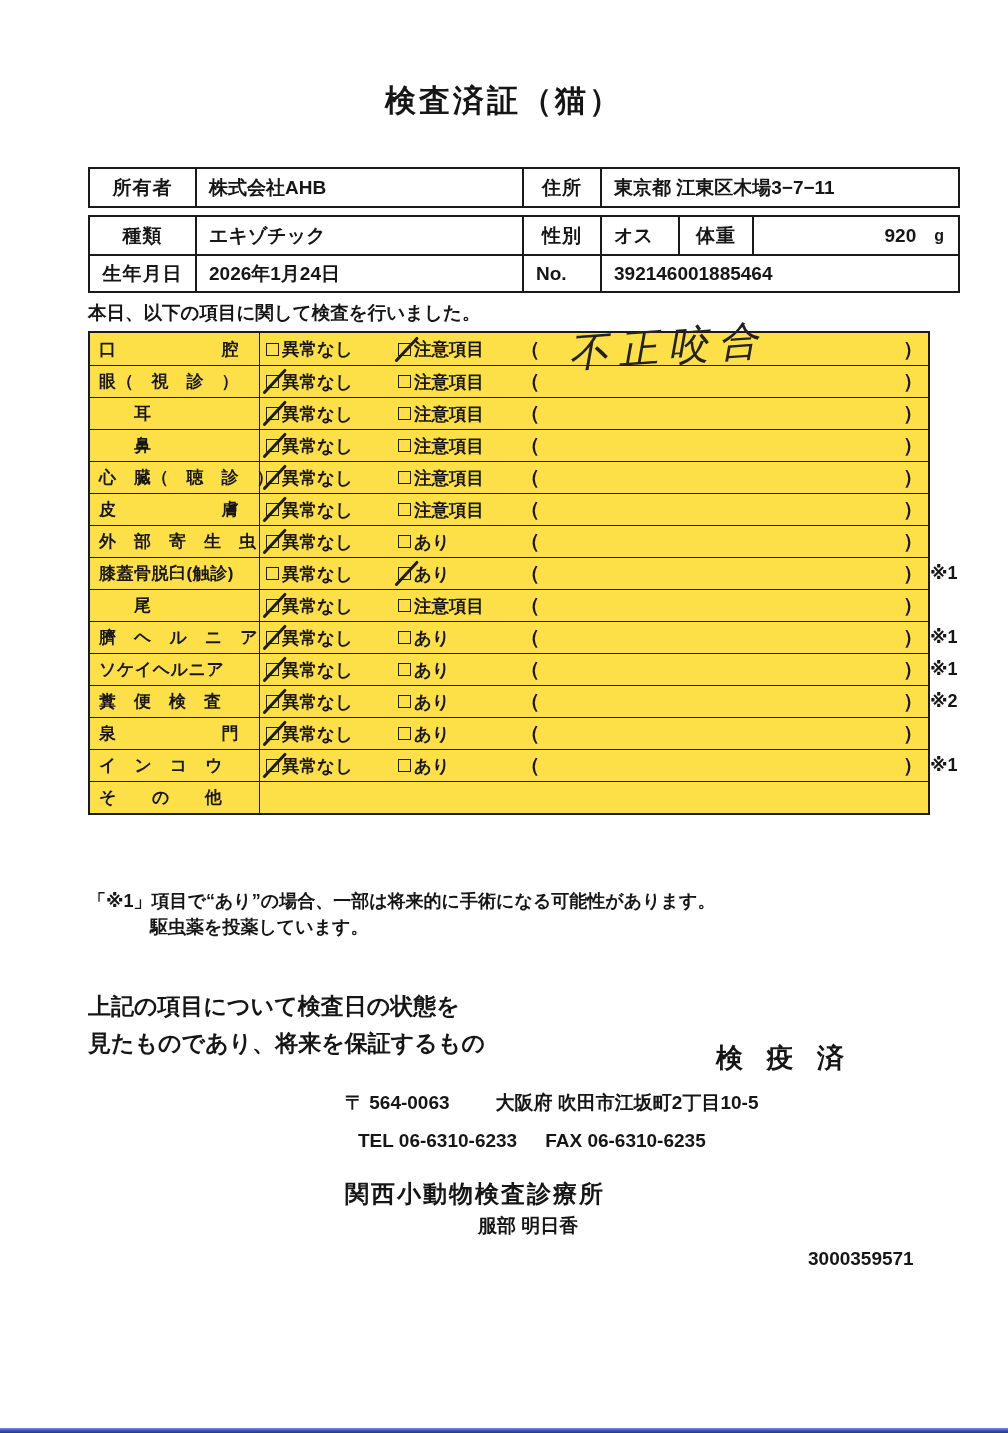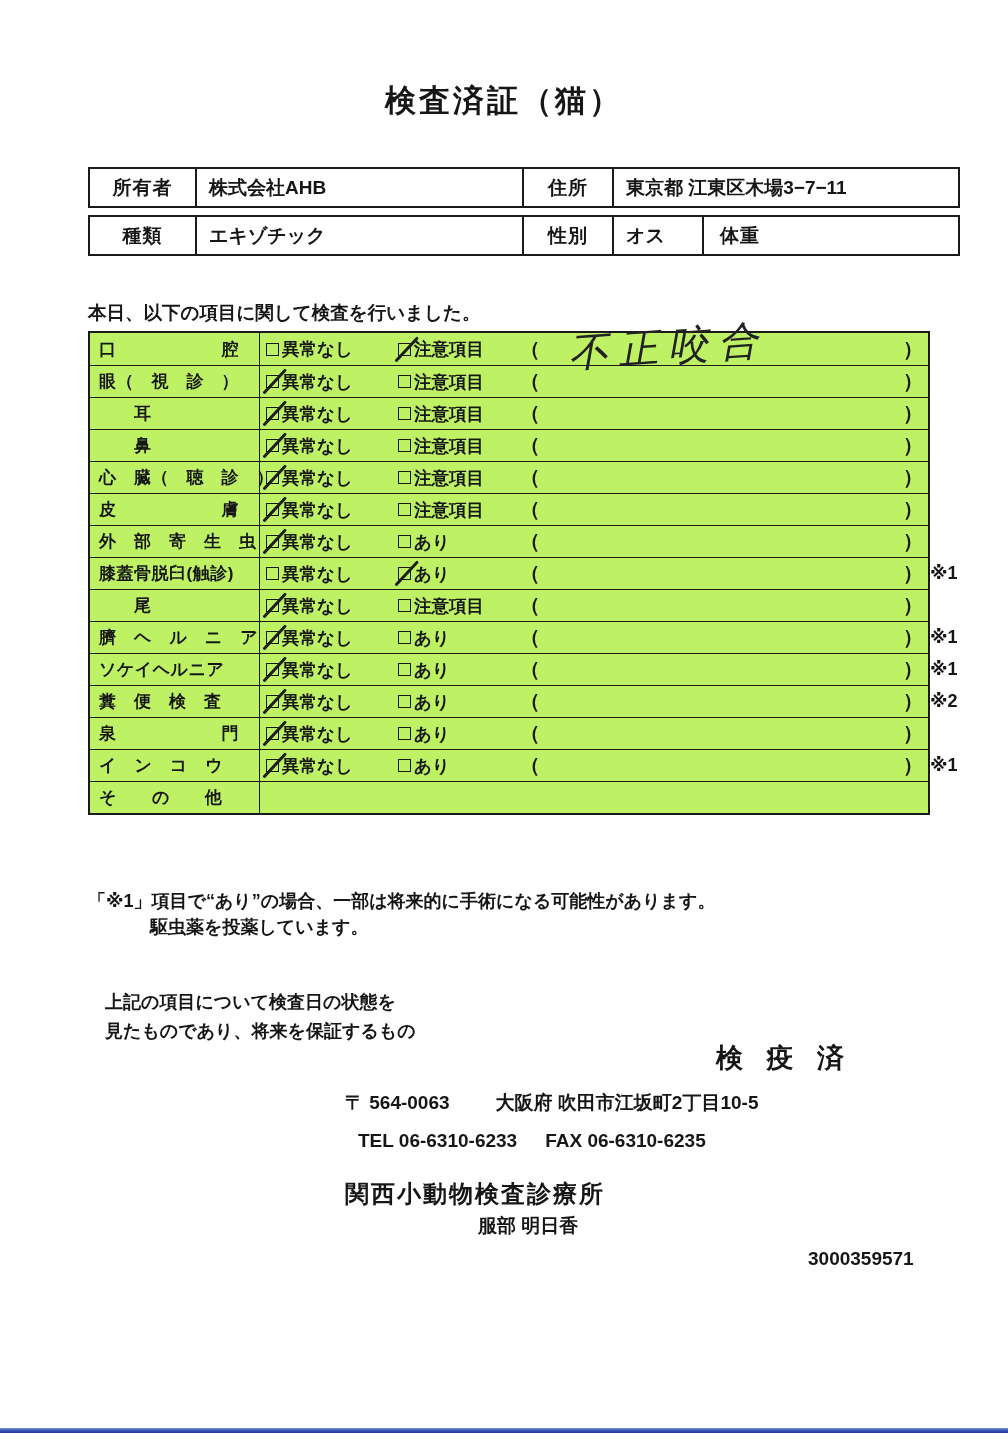--- a/index.html
+++ b/index.html
@@ -19,30 +19,30 @@
   
   .grid-table { position:absolute; left:88px; width:872px; border:2px solid #1a1a1a; background:#fff; }
   .g-row { display:flex; height:37px; }
   .g-row + .g-row { border-top:2px solid #1a1a1a; }
   .g-cell { display:flex; align-items:center; font-size:19px; overflow:hidden; }
   .g-cell + .g-cell { border-left:2px solid #1a1a1a; }
   .g-label { justify-content:center; font-weight:600; letter-spacing:1px; }
   .g-value { padding-left:12px; font-weight:600; }
   .owner-table { top:167px; }
   .animal-table { top:215px; }
-  .w105{width:105px;flex:none} .w327{width:327px;flex:none} .w90{width:90px;flex:none}
+  .w105{width:105px;flex:none} .w327{width:327px;flex:none} .w90{width:78px;flex:none}
   .w65{width:74px;flex:none} .wfill{flex:1}
   .weight-cell { justify-content:flex-end; padding-right:14px; }
   .weight-unit { font-size:16px; margin-left:18px; }
 
   .intro { position:absolute; top:300px; left:88px; font-size:18.5px; font-weight:600; }
 
   
   .exam-table { position:absolute; top:331px; left:88px; width:842px;
-    border:2px solid #1a1a1a; background:#bef264; }
+    border:2px solid #1a1a1a; background:#fde047; }
   .exam-row { display:flex; height:32px; position:relative; }
   .exam-row + .exam-row { border-top:1.8px solid #1a1a1a; }
   .cell.item { width:170px; flex:none; border-right:1.8px solid #1a1a1a;
     display:flex; align-items:center; padding-left:9px; }
   .item-text { font-size:17px; font-weight:600; white-space:pre; letter-spacing:0.5px; }
   .cell.options { flex:1; display:flex; align-items:center; padding-left:6px; font-size:18px; }
   .cell.options.other-row > * { visibility:hidden; }
   .opt { display:flex; align-items:center; position:relative; }
   .opt1 { width:132px; flex:none; }
   .opt2 { width:122px; flex:none; }
@@ -62,21 +62,21 @@
   .row-mark { position:absolute; right:-42px; top:4px; width:40px;
     font-size:18px; font-weight:600; }
 
   
   .footnotes { position:absolute; top:888px; left:88px; font-size:18px;
     font-weight:600; line-height:1.45; }
   .footnote-indent { padding-left:62px; }
 
   
   .disclaimer { position:absolute; top:988px; left:88px; width:420px;
-    font-size:18px; font-weight:700; line-height:1.6;margin-left:17px; }
+    font-size:23px; font-weight:700; line-height:1.6; }
   .quarantine-stamp { position:absolute; top:1040px; left:716px; font-size:27px;
     font-weight:700; letter-spacing:8px; }
   .postal-line { position:absolute; top:1090px; left:345px; font-size:19px;
     font-weight:700; display:flex; gap:46px; }
   .tel-line { position:absolute; top:1130px; left:358px; font-size:19px;
     font-weight:600; display:flex; gap:28px; }
   .clinic-name { position:absolute; top:1178px; left:345px; font-size:24px;
     font-weight:700; letter-spacing:2px; }
   .vet-name { position:absolute; top:1213px; left:478px; font-size:19px; font-weight:600; }
   .serial { position:absolute; top:1248px; left:808px; font-size:19px; font-weight:600; }
@@ -101,20 +101,30 @@
     </div>
   </div>
 
   <div class="grid-table animal-table">
     <div class="g-row">
       <div class="g-cell g-label w105">種類</div>
       <div class="g-cell g-value w327">エキゾチック</div>
       <div class="g-cell g-label w90">性別</div>
       <div class="g-cell g-value w90">オス</div>
       <div class="g-cell g-label w65">体重</div>
+      <div class="g-cell g-value wfill weight-cell">
+        <span>920</span>
+        <span class="weight-unit">g</span>
+      </div>
+    </div>
+    <div class="g-row">
+      <div class="g-cell g-label w105">生年月日</div>
+      <div class="g-cell g-value w327">2026年1月24日</div>
+      <div class="g-cell g-value w90">No.</div>
+      <div class="g-cell g-value wfill">392146001885464</div>
     </div>
   </div>
 
   <div class="intro">本日、以下の項目に関して検査を行いました。</div>
 
   <div class="exam-table">
     <div class="exam-row">
       <div class="cell item">
         <span class="item-text">口　　　　　　腔</span>
       </div>

